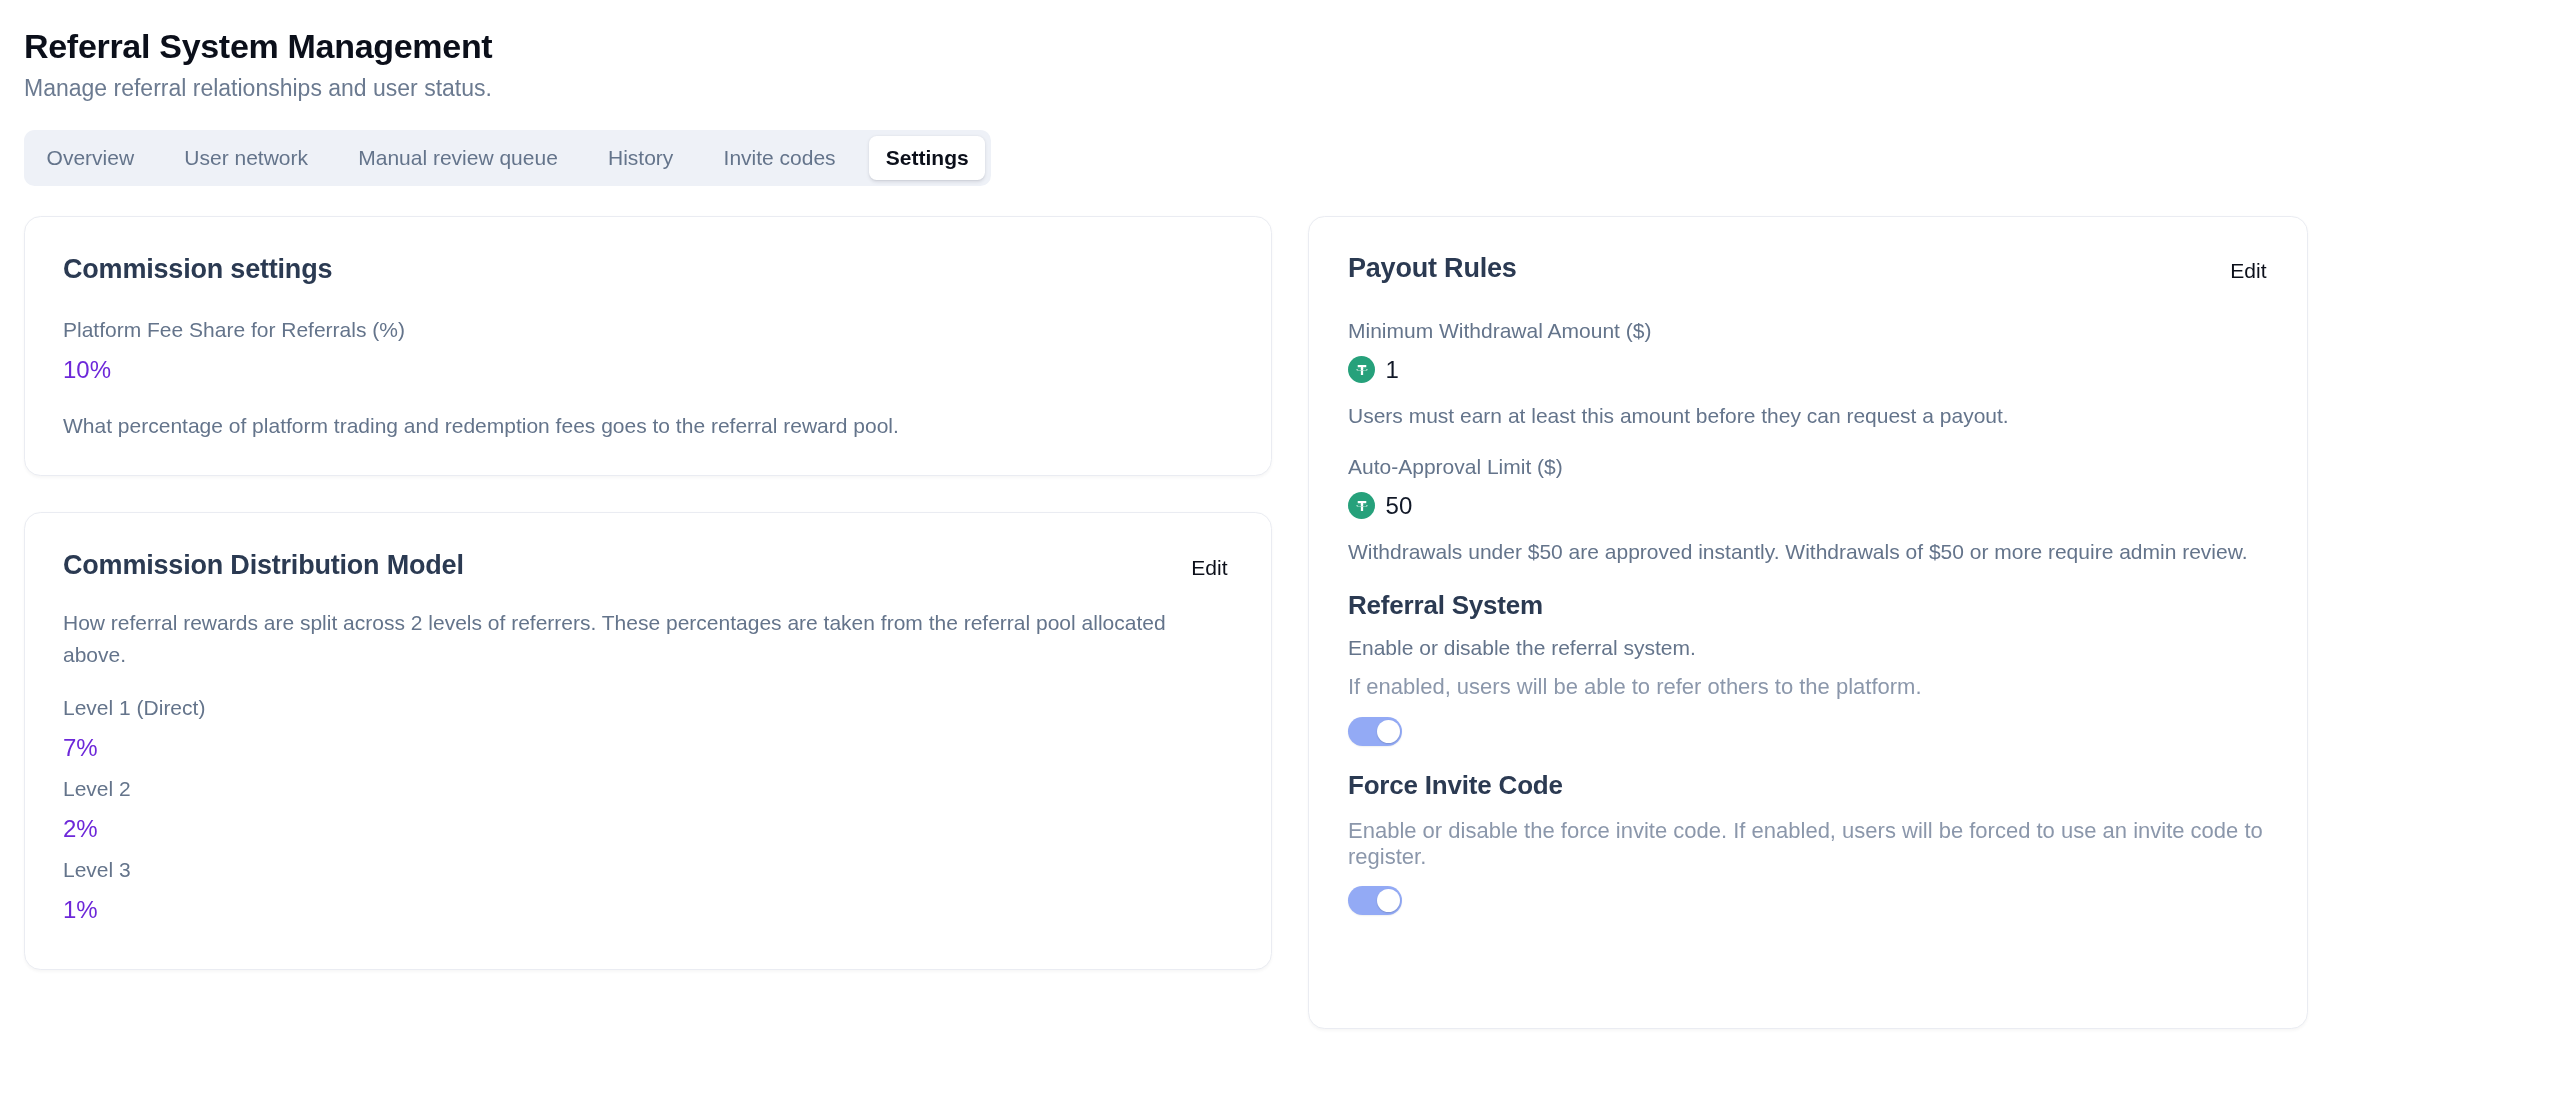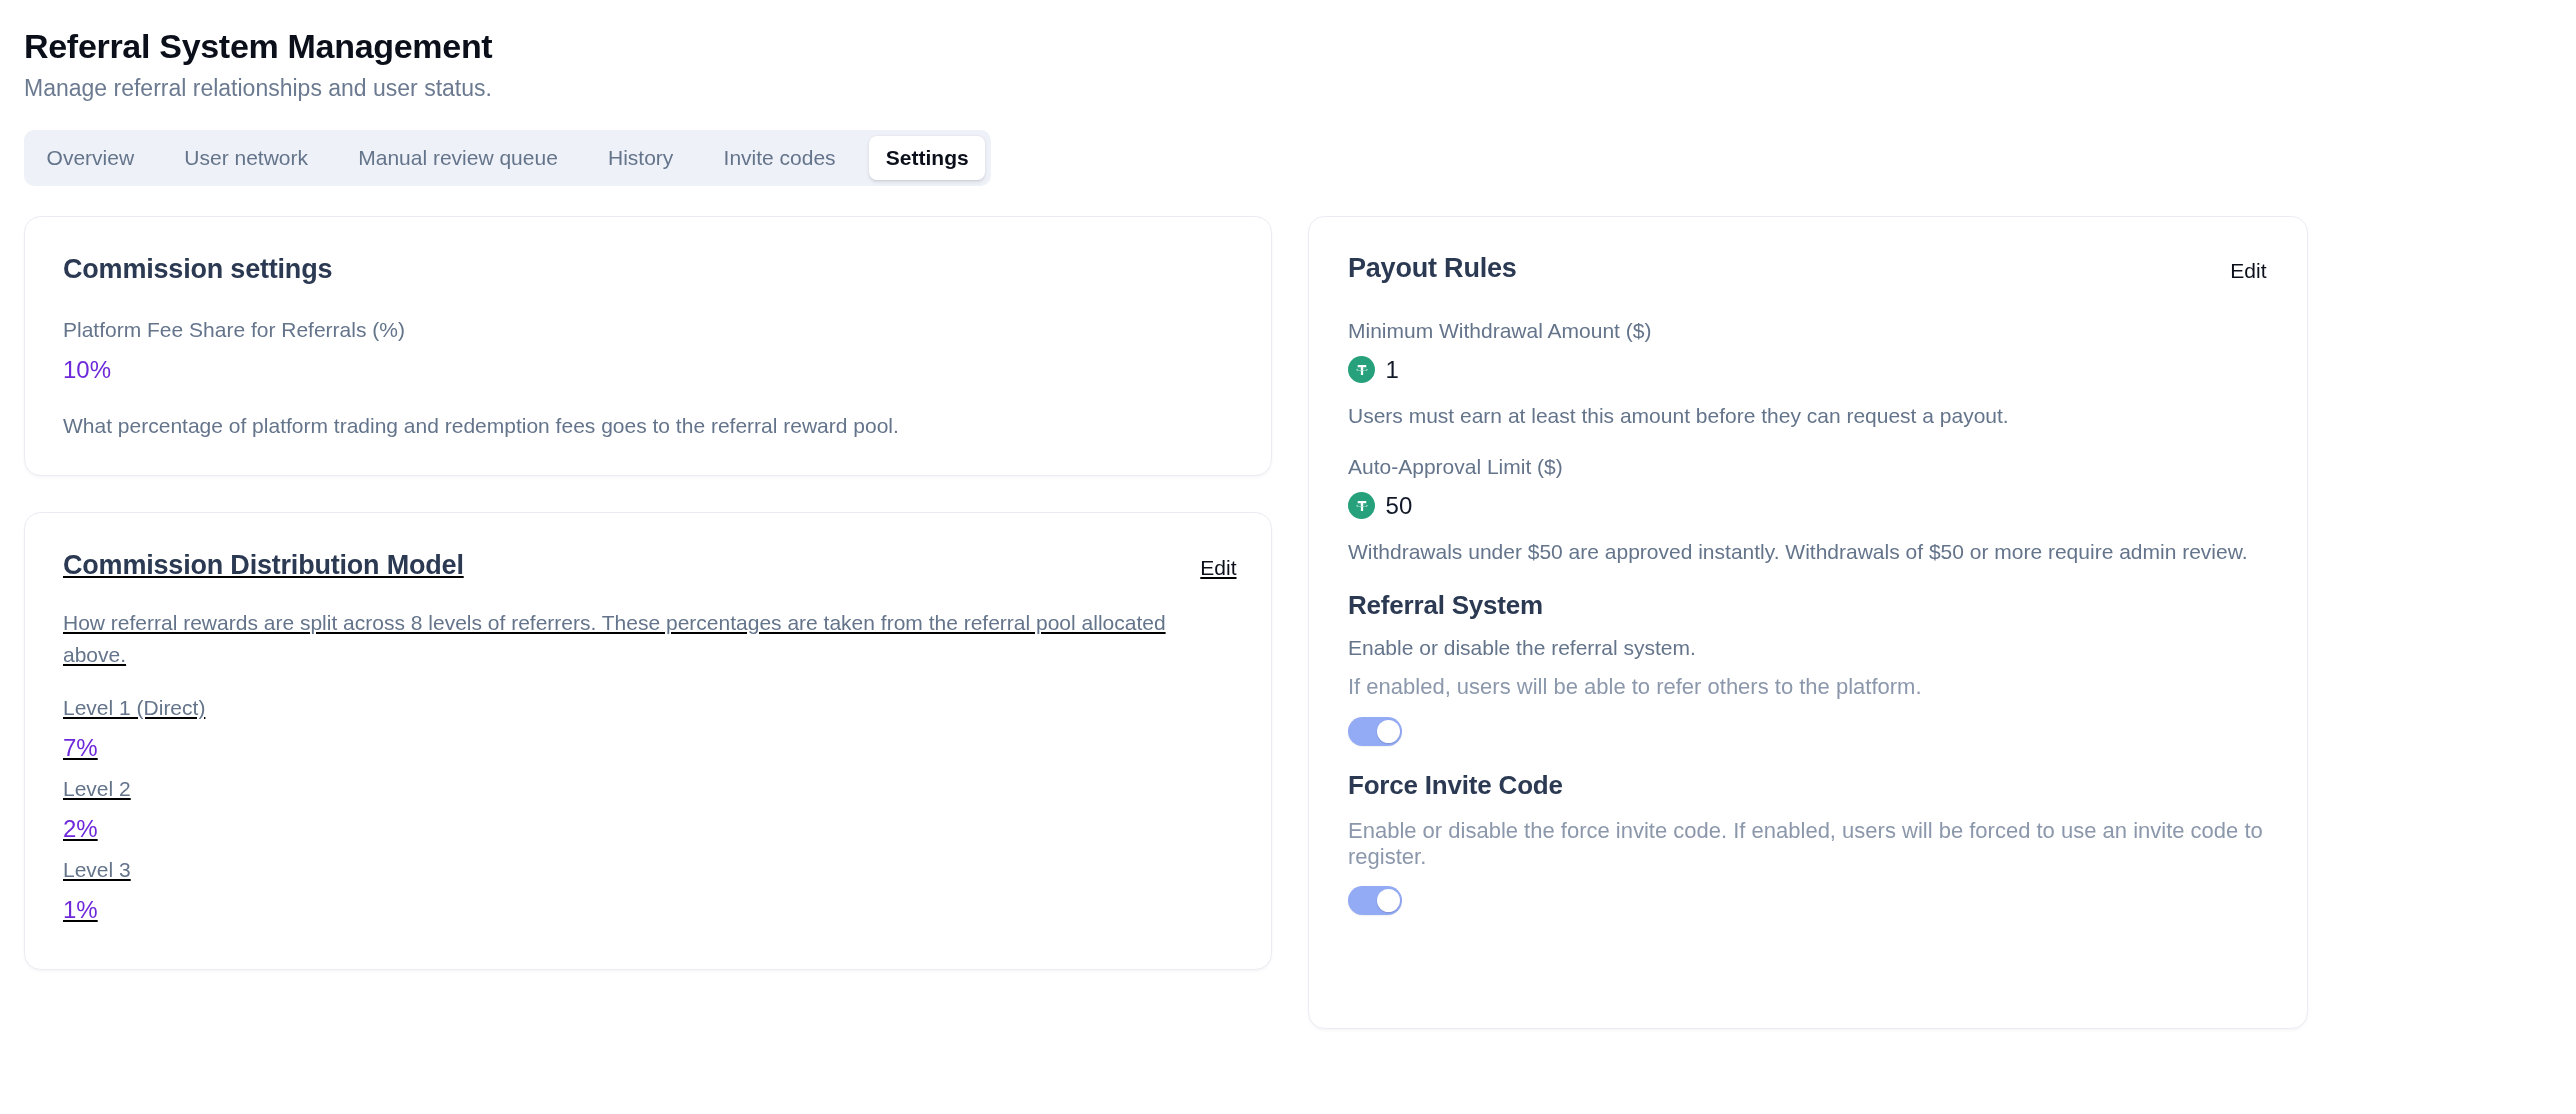--- a/index.html
+++ b/index.html
@@ -84,21 +84,21 @@
   .col-right { width: 1000px; flex: none; }
 
   .card {
     background: #ffffff;
     border: 1.5px solid #eaecf2;
     border-radius: 16.6px;
     box-shadow: 0 1.5px 3px rgba(16, 24, 40, 0.035);
   }
 
   .card-left-1 { padding: 36px 38px 35px 38px; }
-  .card-left-2 { padding: 36px 33px 44px 38px; text-decoration: underline; }
+  .card-left-2 { padding: 36px 42px 44px 38px; }
   .card-right  { padding: 35px 39px 45px 39px; min-height: 813px; }
 
   .card-head {
     display: flex;
     align-items: flex-start;
     justify-content: space-between;
   }
 
   .card-title {
     font-size: 27px;
@@ -245,21 +245,21 @@
 
         <div class="field-help mt-34">What percentage of platform trading and redemption fees goes to the referral reward pool.</div>
       </div>
 
       <div class="card card-left-2">
         <div class="card-head">
           <div class="card-title">Commission Distribution Model</div>
           <button class="edit-btn">Edit</button>
         </div>
 
-        <div class="body-text mt-30">How referral rewards are split across 8 levels of referrers. These percentages are taken from the referral pool allocated above.</div>
+        <div class="body-text mt-30">How referral rewards are split across 2 levels of referrers. These percentages are taken from the referral pool allocated above.</div>
 
         <div class="mt-30">
           <div class="field-label">Level 1 (Direct)</div>
           <div class="field-value">7%</div>
         </div>
 
         <div class="mt-26">
           <div class="field-label">Level 2</div>
           <div class="field-value">2%</div>
         </div>

